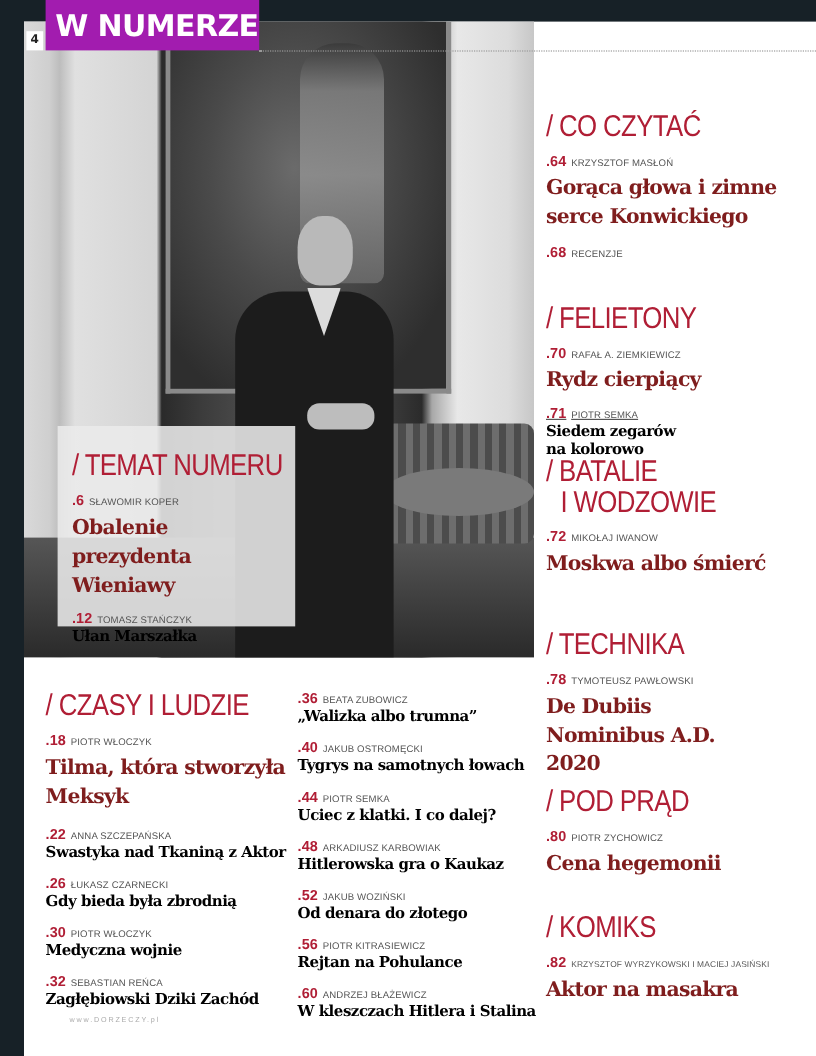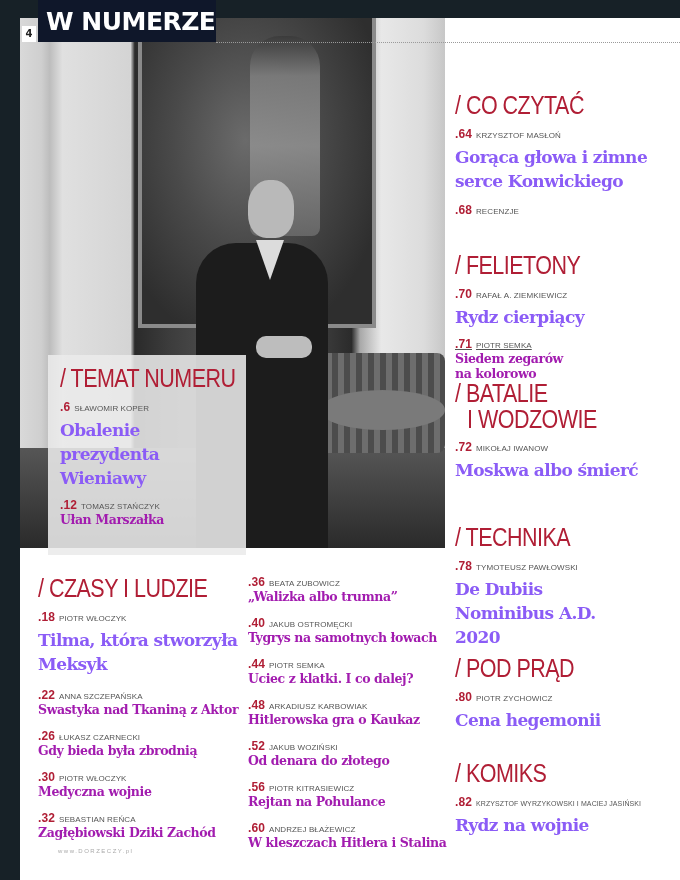--- a/index.html
+++ b/index.html
@@ -16,33 +16,33 @@
   .photo .officer { position:absolute; left:230px; top:18px; width:70px; height:200px;
     background:linear-gradient(180deg,#3a3a3a 0%,#7d7d7d 20%,#8e8e8e 55%,#6a6a6a 100%); border-radius:30px 30px 8px 8px; opacity:.9; }
   .photo .man-head { position:absolute; left:228px; top:162px; width:46px; height:58px; background:#b9b9b9; border-radius:45% 45% 40% 40%; }
   .photo .man-body { position:absolute; left:176px; top:225px; width:132px; height:305px; background:#1c1c1c; border-radius:40px 40px 0 0; }
   .photo .collar { position:absolute; left:236px; top:222px; width:28px; height:40px; background:#dcdcdc; clip-path:polygon(0 0,100% 0,50% 100%); }
   .photo .hands { position:absolute; left:236px; top:318px; width:56px; height:22px; background:#bdbdbd; border-radius:10px; }
   .photo .chair { position:absolute; left:300px; top:335px; width:125px; height:100px; background:repeating-linear-gradient(90deg,#4c4c4c 0 6px,#6d6d6d 6px 12px); border-radius:8px; }
   .photo .table { position:absolute; left:300px; top:372px; width:125px; height:40px; background:#7a7a7a; border-radius:50%; }
   .photo .floor { position:absolute; left:0; top:430px; width:425px; height:100px; background:linear-gradient(180deg,#565656,#2a2a2a); }
 
-  .header-tab { position:absolute; left:38px; top:0; width:178px; height:42px; background:#0f172a;
+  .header-tab { position:absolute; left:38px; top:0; width:178px; height:42px; background:#a21caf;
     color:#fff; font-family:"DejaVu Sans", sans-serif; font-weight:bold; font-size:25px; line-height:44px; padding-left:8px; letter-spacing:-0.5px; }
   .page-num { position:absolute; left:22px; top:26px; width:14px; height:16px; background:#ffffff; color:#222; font-family:"DejaVu Sans", sans-serif; font-weight:bold; font-size:10px; line-height:16px; text-align:center; }
   .dotted { position:absolute; left:216px; top:42px; width:464px; height:0; border-top:1px dotted #9a9a9a; }
 
-  .feature-box { position:absolute; left:48px; top:355px; width:198px; height:200px; background:rgba(235,235,235,0.88); padding:10px 12px; }
+  .feature-box { position:absolute; left:48px; top:355px; width:198px; height:167px; background:rgba(235,235,235,0.88); padding:20px 12px; }
 
   .sec-title { font-family:"Liberation Sans", sans-serif; color:#b01e35; font-size:25px; line-height:27px; letter-spacing:-0.6px; transform:scaleX(0.86); transform-origin:left; white-space:nowrap; }
   .sec-title.two { line-height:26px; }
   .meta { margin-top:8px; font-size:8px; color:#555; text-transform:uppercase; white-space:nowrap; letter-spacing:0.1px; }
   .meta .pg { color:#b01e35; font-weight:bold; font-size:12px; margin-right:4px; }
-  .t-big { font-family:"DejaVu Serif", serif; font-weight:bold; color:#8b5cf6; font-size:17px; line-height:24px; letter-spacing:-0.6px; margin-top:4px; }
-  .t-small { font-family:"DejaVu Serif", serif; font-weight:bold; color:#a21caf; font-size:12.5px; line-height:16px; letter-spacing:-0.4px; margin-top:0; white-space:nowrap; }
+  .t-big { font-family:"DejaVu Serif", serif; font-weight:bold; color:#7f1d1d; font-size:17px; line-height:24px; letter-spacing:-0.6px; margin-top:4px; }
+  .t-small { font-family:"DejaVu Serif", serif; font-weight:bold; color:#000000; font-size:12.5px; line-height:16px; letter-spacing:-0.4px; margin-top:0; white-space:nowrap; }
 
   .right-col { position:absolute; left:455px; top:0; width:220px; }
   .block { position:absolute; left:0; width:225px; }
 
   .col-a { position:absolute; left:38px; top:575px; width:200px; }
   .col-b { position:absolute; left:248px; top:575px; width:200px; }
   .item { margin-bottom:11px; }
   .item .meta { margin-top:0; }
 
   .footer-url { position:absolute; left:58px; top:848px; font-size:6px; color:#aaa; letter-spacing:1.5px; }
@@ -128,21 +128,21 @@
       <span class="pg">.80</span><span>Piotr Zychowicz</span>
     </div>
     <div class="t-big">Cena hegemonii</div>
   </div>
 
   <div class="block" style="top:760px;">
     <div class="sec-title">/ KOMIKS</div>
     <div class="meta" style="font-size:7px;">
       <span class="pg">.82</span><span>Krzysztof Wyrzykowski i Maciej Jasiński</span>
     </div>
-    <div class="t-big">Rydz na wojnie</div>
+    <div class="t-big">Aktor na masakra</div>
   </div>
 </div>
 
 <div class="col-a">
   <div class="sec-title">/ CZASY I LUDZIE</div>
   <div class="meta">
     <span class="pg">.18</span><span>Piotr Włoczyk</span>
   </div>
   <div class="t-big" style="margin-bottom:12px;width:205px;">Tilma, która stworzyła Meksyk</div>
 

